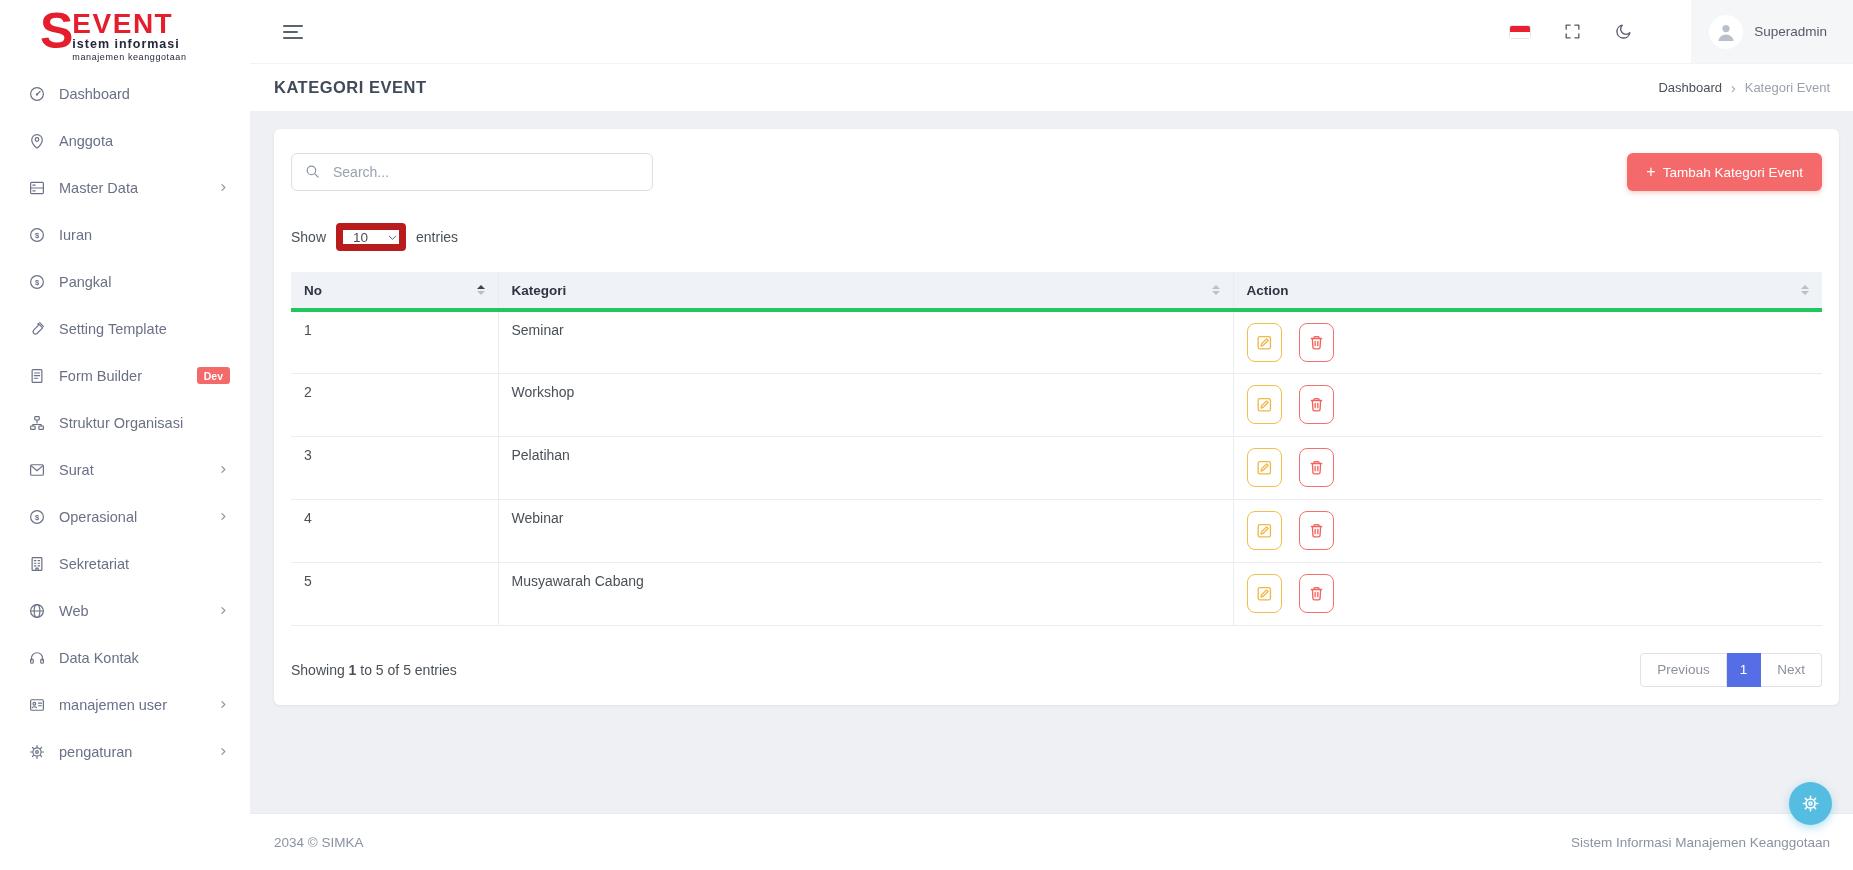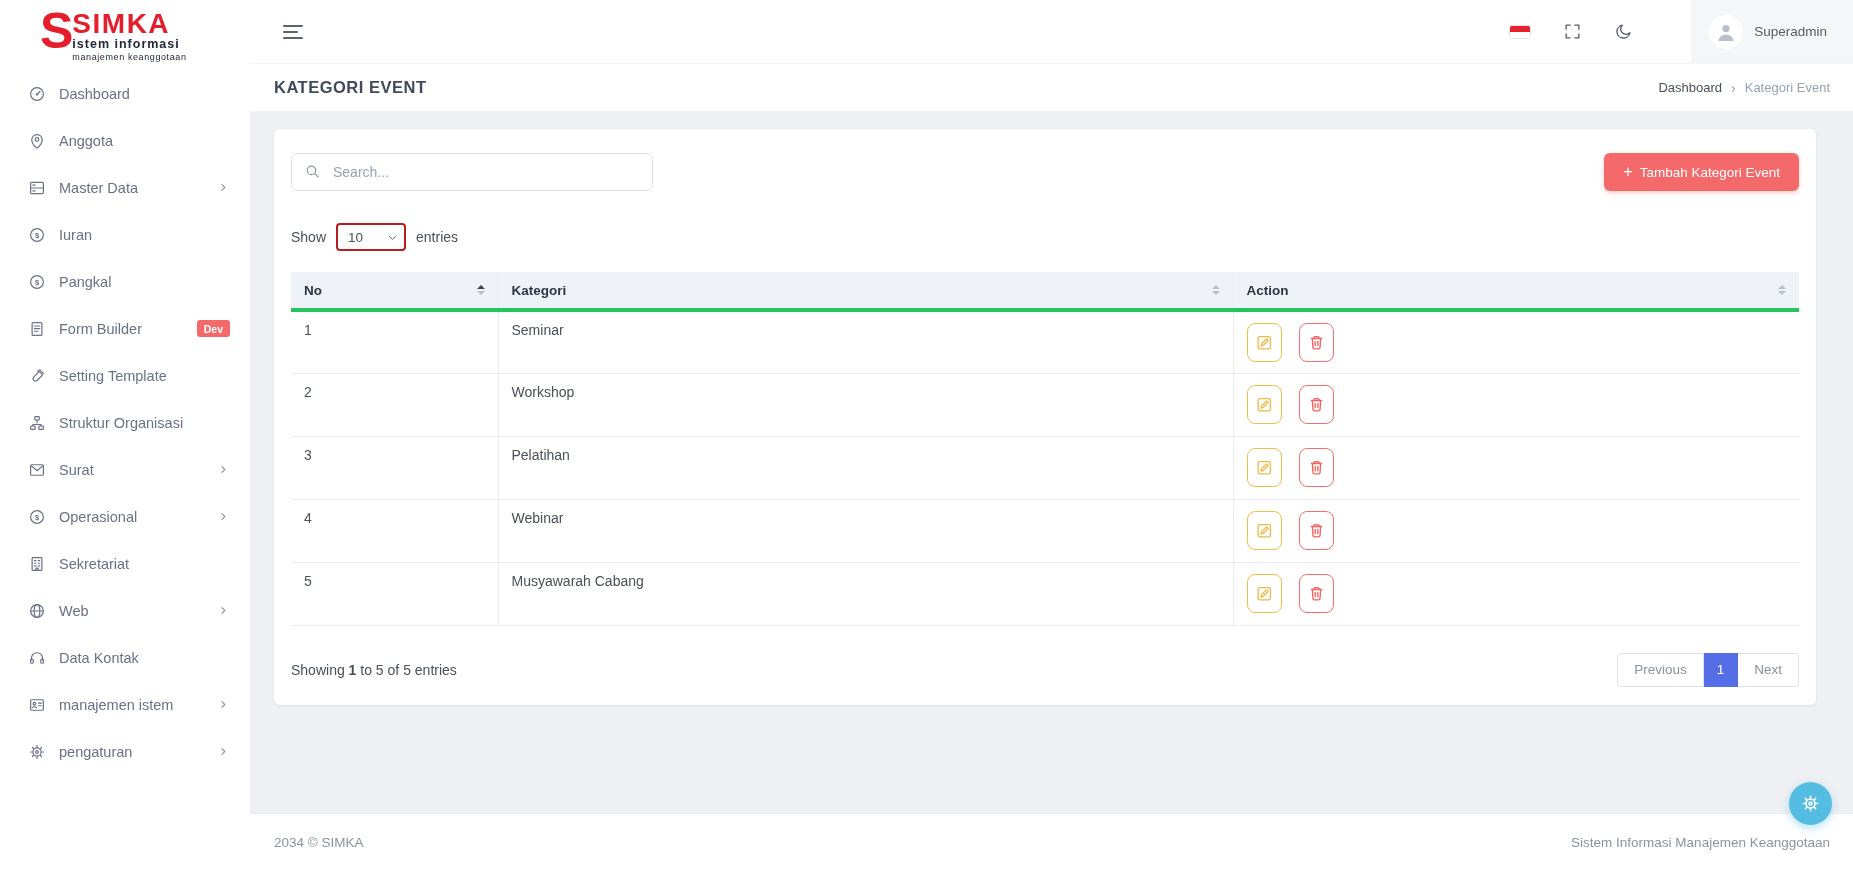--- a/index.html
+++ b/index.html
@@ -49,35 +49,35 @@
   .user-name { font-size:13.5px; color:#555b68; }
 
   .page-head { height:48px; background:#fff; display:flex; align-items:center; padding:0 23px 0 24px; border-top:1px solid #f1f3f5; }
   .page-title { font-size:16.5px; font-weight:700; color:#414a5a; letter-spacing:.5px; }
   .crumbs { margin-left:auto; display:flex; align-items:center; gap:9px; font-size:13px; }
   .crumb-link { color:#495057; cursor:pointer; }
   .crumb-sep { color:#9aa1ad; font-size:14px; }
   .crumb-cur { color:#9aa1ad; }
 
   
-  .content { flex:1; padding:18px 37px 0 24px; overflow:hidden; }
+  .content { flex:1; padding:18px 14px 0 24px; overflow:hidden; }
   .card { background:#fff; border-radius:6px; box-shadow:0 1px 3px rgba(56,65,74,.08); padding:24px 17px 18px; }
 
   .toolbar { display:flex; align-items:center; margin-bottom:32px; }
   .search-wrap { position:relative; width:362px; }
   .search-input { width:100%; height:38px; border:1px solid #dbe0e6; border-radius:6px; padding:0 12px 0 41px; font-size:14px; color:#495057; font-family:inherit; outline:none; background:#fff; }
   .search-input::placeholder { color:#98a2b0; }
   .search-ic { position:absolute; left:13px; top:10px; width:17px; height:17px; }
   .search-ic svg { width:17px; height:17px; stroke:#8b93a3; fill:none; stroke-width:1.7; stroke-linecap:round; }
   .add-btn { margin-left:auto; height:38px; background:#f46a6a; color:#fff; border:0; border-radius:6px; padding:0 19px; font-size:13.5px; font-family:inherit; display:flex; align-items:center; gap:7px; cursor:pointer; box-shadow:0 2px 5px rgba(244,106,106,.35); }
   .add-plus { font-size:16px; line-height:1; }
 
   .length-row { display:flex; align-items:center; gap:10px; margin-bottom:21px; font-size:14px; color:#495057; }
   .select-wrap { position:relative; }
-  .len-select { -webkit-appearance:none; appearance:none; width:70px; height:28px; border:2px solid #b91c1c; border-radius:4px; background:#fff; padding:0 22px 0 10px; font-size:13.5px; color:#495057; font-family:inherit; cursor:pointer; outline:none; }
+  .len-select { -webkit-appearance:none; appearance:none; width:70px; height:28px; border:7px solid #b91c1c; border-radius:4px; background:#fff; padding:0 22px 0 10px; font-size:13.5px; color:#495057; font-family:inherit; cursor:pointer; outline:none; }
   .select-chev { position:absolute; right:8px; top:9px; pointer-events:none; display:flex; }
   .select-chev svg { width:11px; height:11px; stroke:#495057; fill:none; stroke-width:2; stroke-linecap:round; stroke-linejoin:round; }
 
   table { width:100%; border-collapse:collapse; table-layout:fixed; }
   thead th { background:#eff2f6; height:38px; padding:0 13px; border-bottom:4px solid #22c55e; cursor:pointer; }
   .th-inner { display:flex; align-items:center; font-size:13.5px; font-weight:700; color:#2f3542; }
   thead th + th, tbody td + td { border-left:1px solid #e9edf2; }
   tbody td { height:63px; vertical-align:top; padding:10px 13px; font-size:14px; color:#495057; border-bottom:1px solid #e9edf2; background:#fff; }
   tbody td.action-cell { vertical-align:middle; padding:0 13px; }
   .sort { display:inline-flex; flex-direction:column; gap:2.5px; margin-left:auto; }
@@ -107,21 +107,21 @@
 </style>
 </head>
 <body>
 
 <div class="app">
 
   <aside class="sidebar">
     <div class="brand">
       <span class="brand-s">S</span>
       <span class="brand-col">
-        <span class="brand-imka">SIMKA</span>
+        <span class="brand-imka">EVENT</span>
         <span class="brand-tag1">istem informasi</span>
         <span class="brand-tag2">manajemen keanggotaan</span>
       </span>
     </div>
     <ul class="nav">
       <li>
         <span class="nav-ic">
             <svg viewBox="0 0 24 24">
               <circle cx="12" cy="12" r="8.5"></circle>
               <path d="M12 12.5l4-3.8"></path>
@@ -167,35 +167,35 @@
             <svg viewBox="0 0 24 24">
               <circle cx="12" cy="12" r="8.5"></circle>
               <text x="12" y="15.6" text-anchor="middle" font-size="10">$</text>
             </svg>
           </span>
         <span class="nav-label">Pangkal</span>
       </li>
       <li>
         <span class="nav-ic">
             <svg viewBox="0 0 24 24">
+              <path d="M13.5 4.5l6 6-7.5 7.5a3.2 3.2 0 01-4.5-4.5l6-6z"></path>
+              <path d="M15.5 3.5l5 5"></path>
+            </svg>
+          </span>
+        <span class="nav-label">Setting Template</span>
+      </li>
+      <li>
+        <span class="nav-ic">
+            <svg viewBox="0 0 24 24">
               <rect x="5.5" y="3.5" width="13" height="17" rx="1.2"></rect>
               <path d="M8.5 8h7M8.5 11.5h7M8.5 15h4.5"></path>
             </svg>
           </span>
         <span class="nav-label">Form Builder</span>
         <span class="nav-badge">Dev</span>
-      </li>
-      <li>
-        <span class="nav-ic">
-            <svg viewBox="0 0 24 24">
-              <path d="M13.5 4.5l6 6-7.5 7.5a3.2 3.2 0 01-4.5-4.5l6-6z"></path>
-              <path d="M15.5 3.5l5 5"></path>
-            </svg>
-          </span>
-        <span class="nav-label">Setting Template</span>
       </li>
       <li>
         <span class="nav-ic">
             <svg viewBox="0 0 24 24">
               <rect x="9" y="3.5" width="6" height="4.5" rx="1"></rect>
               <rect x="3.5" y="16" width="6" height="4.5" rx="1"></rect>
               <rect x="14.5" y="16" width="6" height="4.5" rx="1"></rect>
               <path d="M12 8v4M6.5 16v-2h11v2"></path>
             </svg>
           </span>
@@ -264,21 +264,21 @@
         <span class="nav-label">Data Kontak</span>
       </li>
       <li>
         <span class="nav-ic">
             <svg viewBox="0 0 24 24">
               <rect x="3.5" y="5" width="17" height="14" rx="1.5"></rect>
               <circle cx="8.5" cy="10.3" r="1.8"></circle>
               <path d="M5.8 15.5c.6-1.6 4.8-1.6 5.4 0M14 9.5h4M14 13h4"></path>
             </svg>
           </span>
-        <span class="nav-label">manajemen istem</span>
+        <span class="nav-label">manajemen user</span>
         <span class="nav-chev">
             <svg viewBox="0 0 24 24">
               <path d="M9 6.5l5.5 5.5L9 17.5"></path>
             </svg>
           </span>
       </li>
       <li>
         <span class="nav-ic">
             <svg viewBox="0 0 24 24">
               <circle cx="12" cy="12" r="5.5"></circle>

